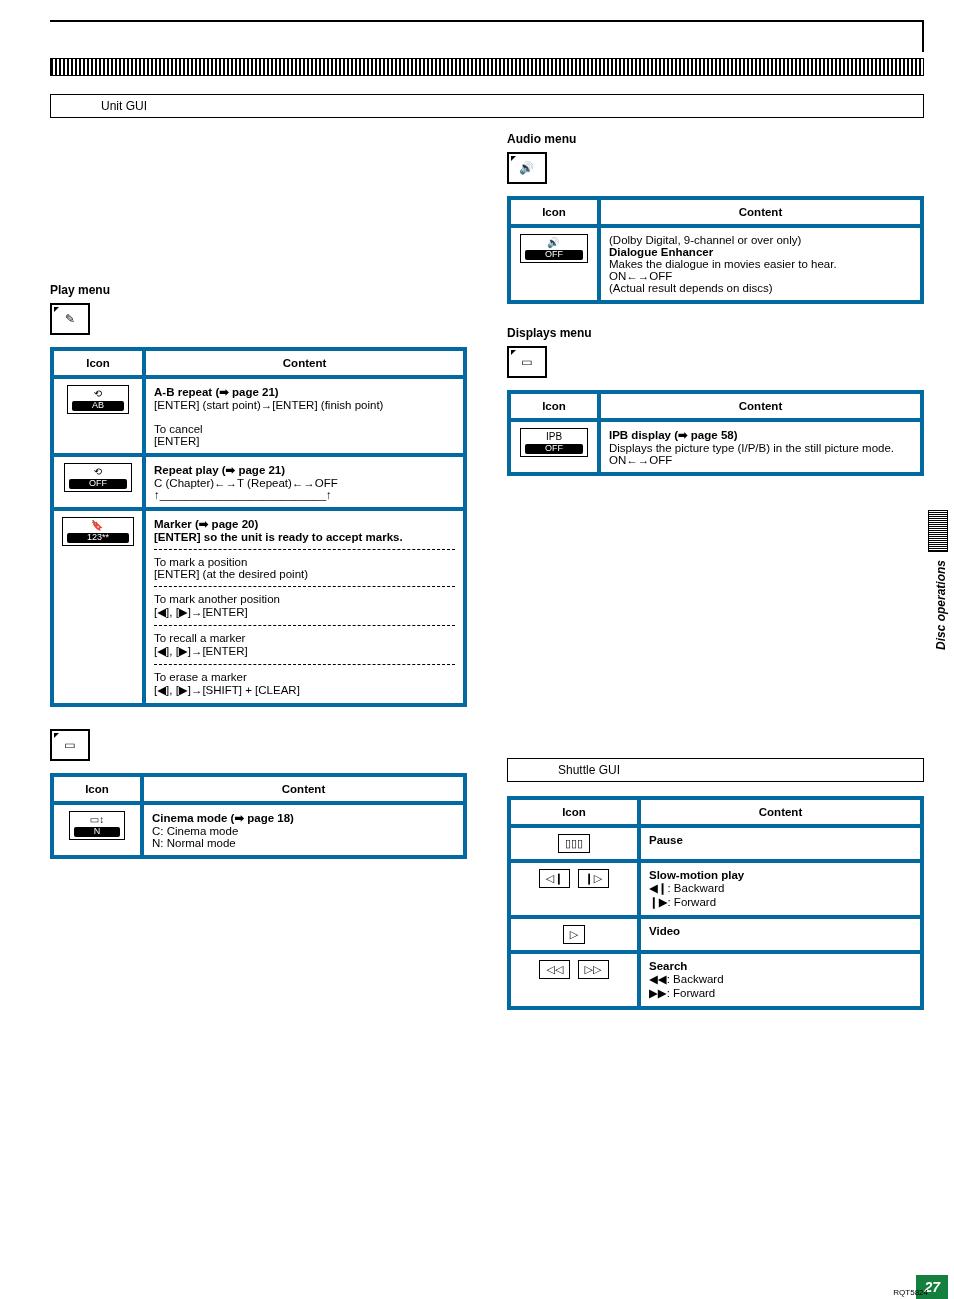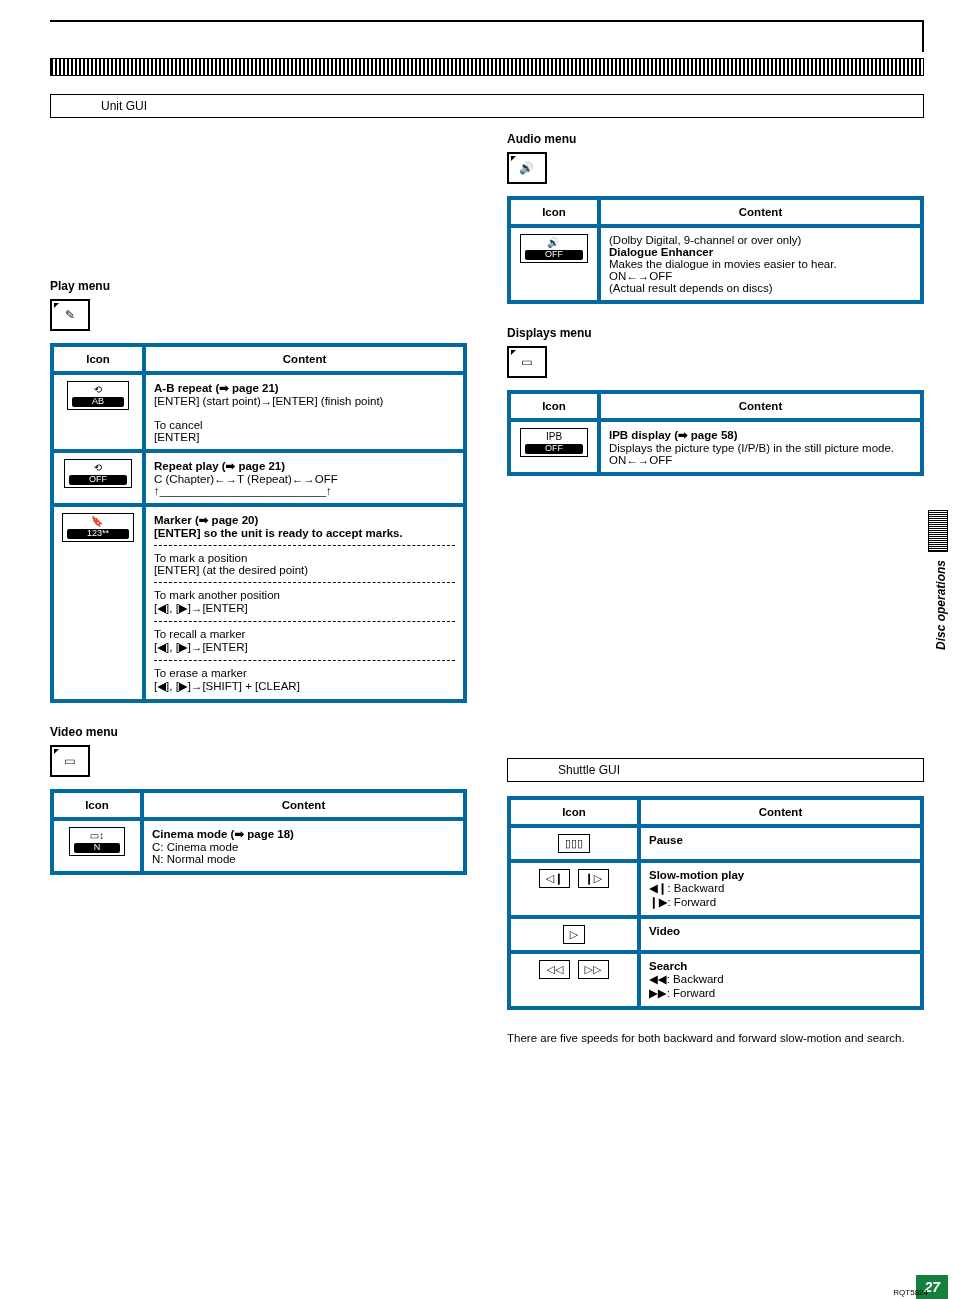--- a/index.html
+++ b/index.html
@@ -106,21 +106,20 @@
           <span>To recall a marker</span><br>
           <span>[◀], [▶]→[ENTER]</span>
           <div class="dashed"></div>
           <span>To erase a marker</span><br>
           <span>[◀], [▶]→[SHIFT] + [CLEAR]</span>
         </td>
       </tr>
     </tbody>
       </table>
 
-    <div class="menu-heading">Video menu</div>
     <div class="menu-icon">▭</div>
 
     <table class="menu">
       <tbody>
           <tr>
         <th class="icon-col">Icon</th>
         <th>Content</th>
       </tr>
       <tr>
         <td class="icon-col">
@@ -231,20 +230,19 @@
         </td>
         <td>
           <span class="bold">Search</span><br>
           <span>◀◀: Backward</span><br>
           <span>▶▶: Forward</span>
         </td>
       </tr>
     </tbody>
       </table>
 
-    <div class="shuttle-note">There are five speeds for both backward and forward slow-motion and search.</div>
   </div>
 </div>
 
 <div class="side-noise"></div>
 <div class="side-tab">Disc operations</div>
 <div class="page-number">27</div>
 <div class="doc-code">RQT5824</div>
 
 </body></html>

